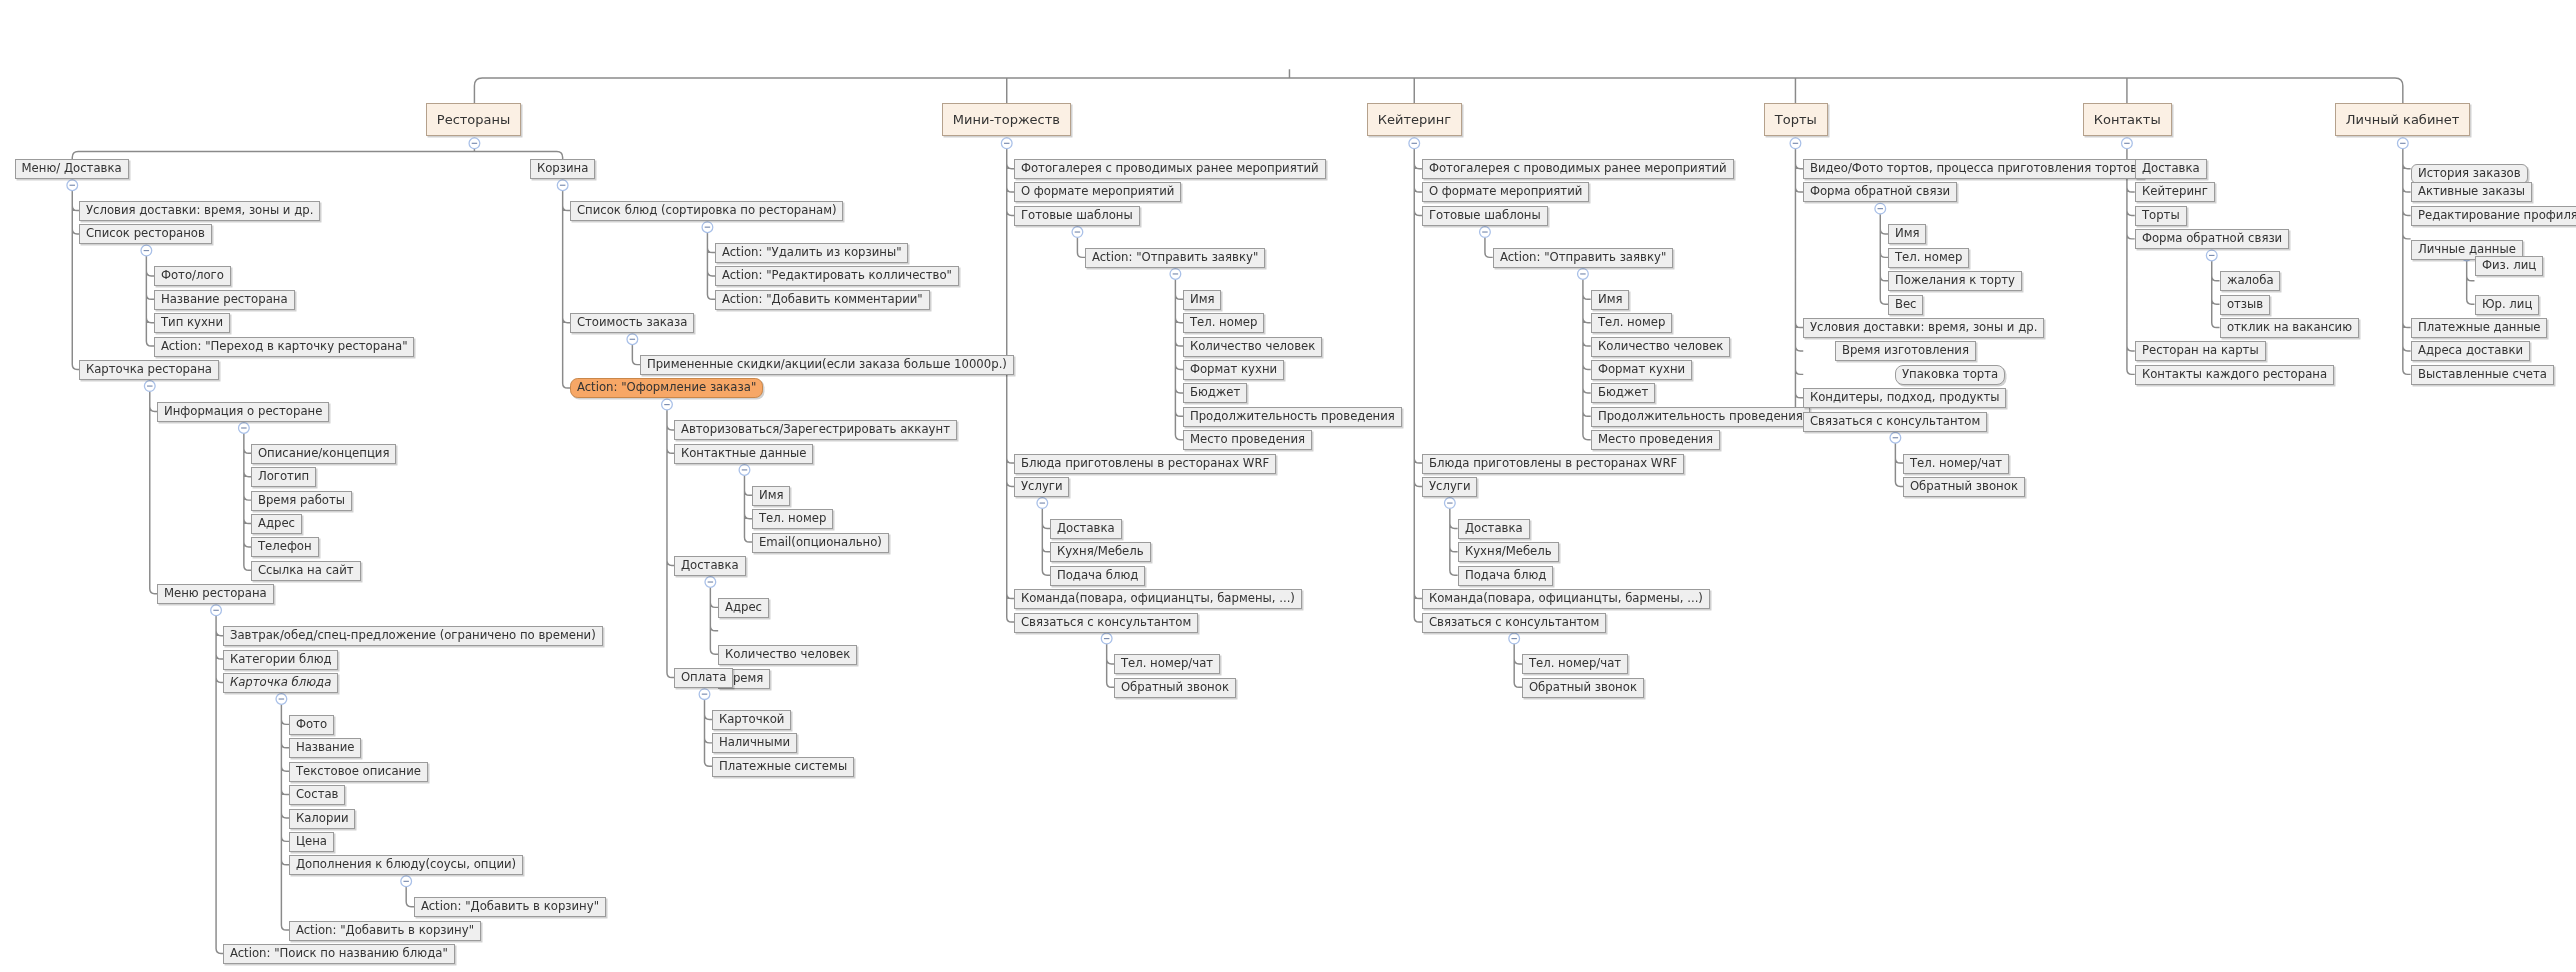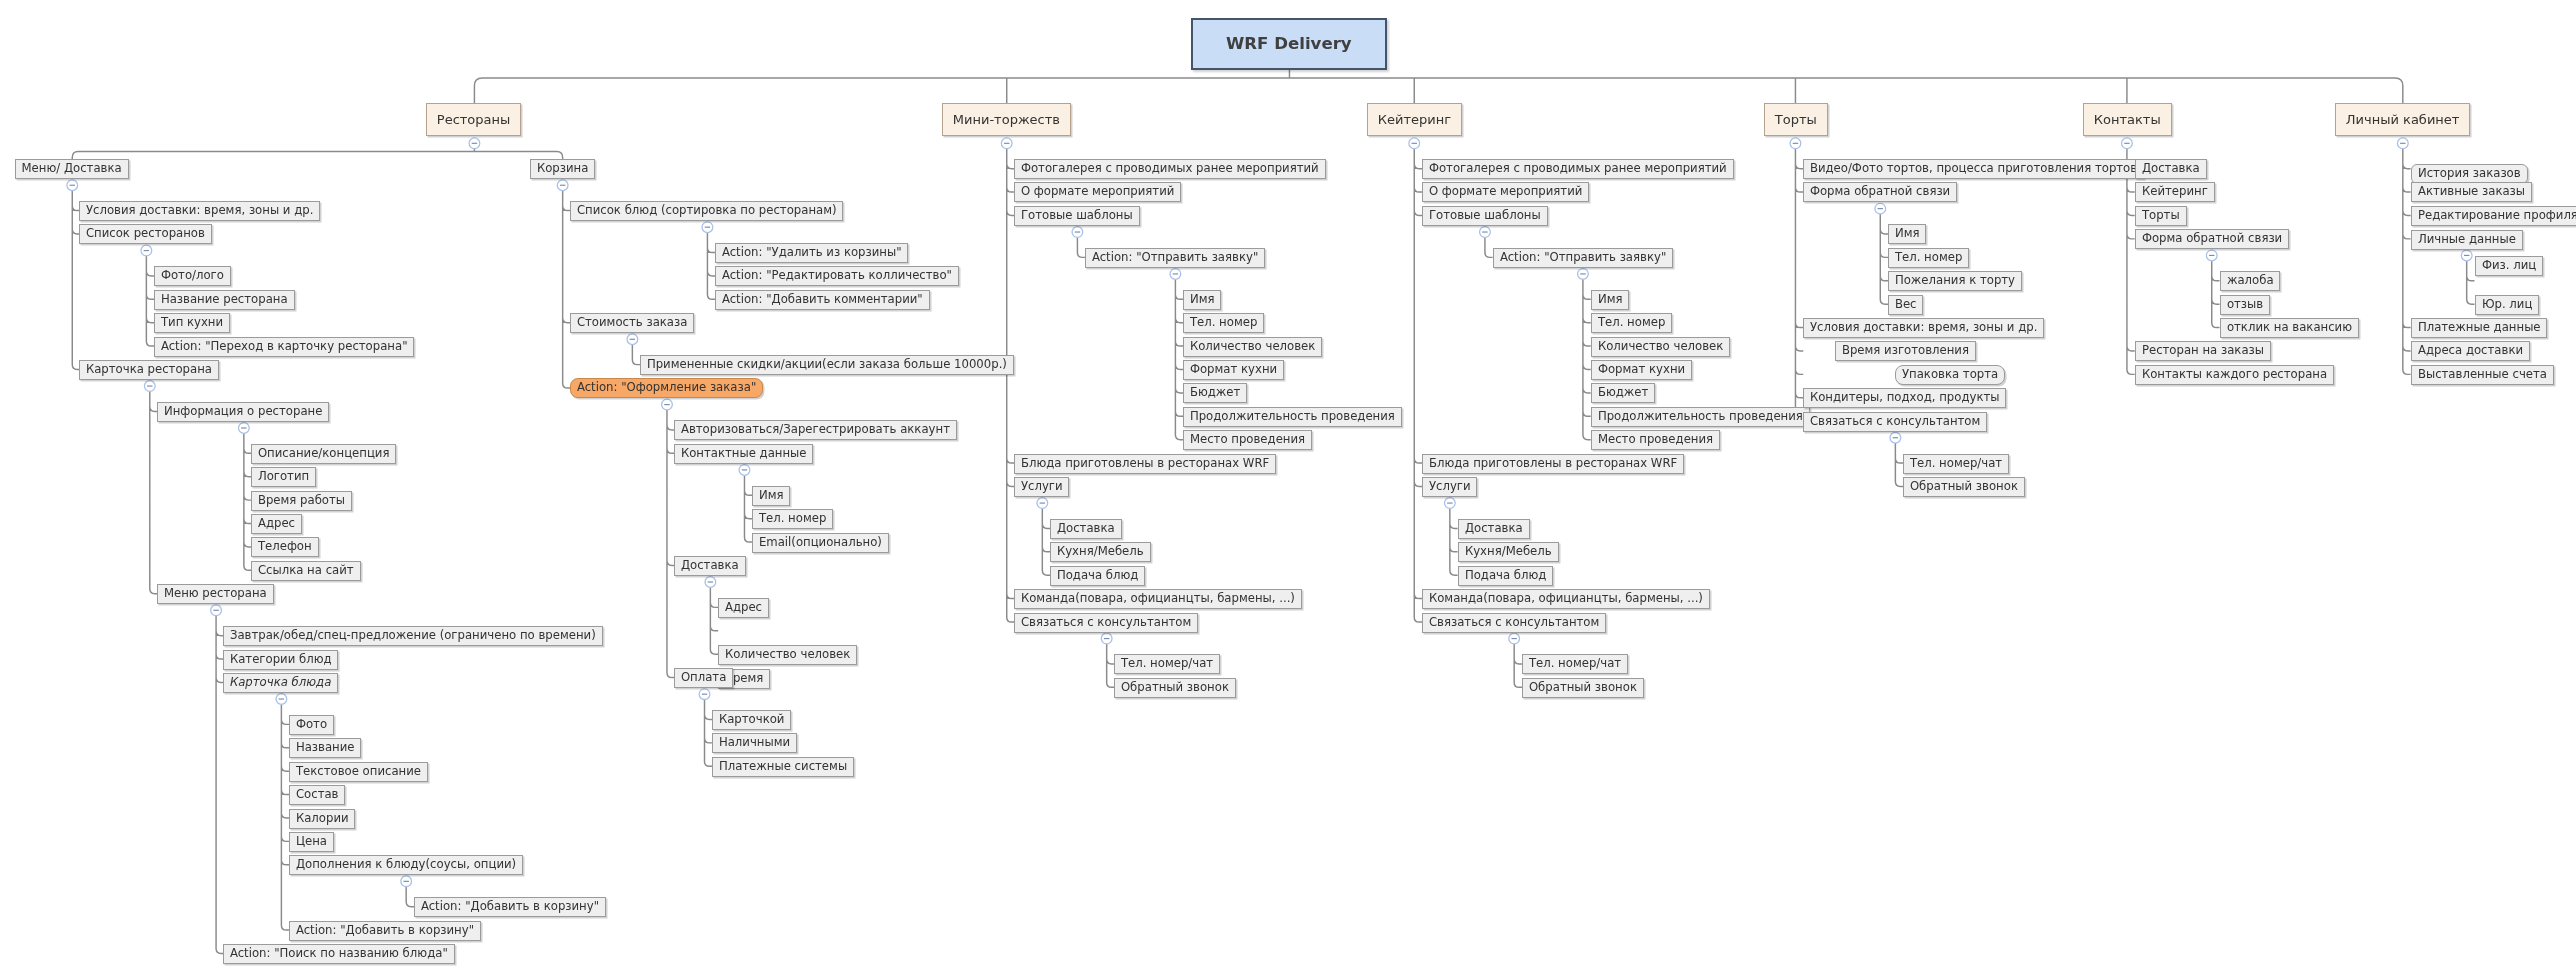--- a/index.html
+++ b/index.html
@@ -177,21 +177,20 @@
       </g>
       <g>
         <circle cx="2464" cy="147" r="5.5" fill="#ffffff" stroke="#a9c0e8" stroke-width="1.3"></circle>
         <line x1="2461.2" x2="2466.8" y1="147" y2="147" stroke="#7b8db0" stroke-width="1.2"></line>
       </g>
       <g>
         <circle cx="2529.5" cy="262" r="5.5" fill="#ffffff" stroke="#a9c0e8" stroke-width="1.3"></circle>
         <line x1="2526.7" x2="2532.3" y1="262" y2="262" stroke="#7b8db0" stroke-width="1.2"></line>
       </g>
     </svg>
-<div class="node rootn" style="left: 1191px; top: 17.6px;">WRF Delivery</div>
     <div class="node branch" style="left: 426px; top: 103px;">Рестораны</div>
     <div class="node" style="left: 14.6px; top: 159px;">Меню/ Доставка</div>
     <div class="node" style="left: 79px; top: 201px;">Условия доставки: время, зоны и др.</div>
     <div class="node" style="left: 79px; top: 224px;">Список ресторанов</div>
     <div class="node" style="left: 154px; top: 266px;">Фото/лого</div>
     <div class="node" style="left: 154px; top: 290px;">Название ресторана</div>
     <div class="node" style="left: 154px; top: 313px;">Тип кухни</div>
     <div class="node" style="left: 154px; top: 337px;">Action: "Переход в карточку ресторана"</div>
     <div class="node" style="left: 79px; top: 360px;">Карточка ресторана</div>
     <div class="node" style="left: 157px; top: 402px;">Информация о ресторане</div>
@@ -293,26 +292,26 @@
     <div class="node" style="left: 1903px; top: 454px;">Тел. номер/чат</div>
     <div class="node" style="left: 1903px; top: 477px;">Обратный звонок</div>
     <div class="node branch" style="left: 2083px; top: 103px;">Контакты</div>
     <div class="node" style="left: 2135px; top: 159px;">Доставка</div>
     <div class="node" style="left: 2135px; top: 182px;">Кейтеринг</div>
     <div class="node" style="left: 2135px; top: 206px;">Торты</div>
     <div class="node" style="left: 2135px; top: 229px;">Форма обратной связи</div>
     <div class="node" style="left: 2220px; top: 271px;">жалоба</div>
     <div class="node" style="left: 2220px; top: 295px;">отзыв</div>
     <div class="node" style="left: 2220px; top: 318px;">отклик на вакансию</div>
-    <div class="node" style="left: 2135px; top: 341px;">Ресторан на заказы</div>
+    <div class="node" style="left: 2135px; top: 341px;">Ресторан на карты</div>
     <div class="node" style="left: 2135px; top: 365px;">Контакты каждого ресторана</div>
     <div class="node branch" style="left: 2335px; top: 103px;">Личный кабинет</div>
     <div class="node" style="left: 2411px; top: 164px; border-radius: 6px;">История заказов</div>
     <div class="node" style="left: 2411px; top: 182px;">Активные заказы</div>
     <div class="node" style="left: 2411px; top: 206px;">Редактирование профиля</div>
-    <div class="node" style="left: 2411px; top: 230px;">Личные данные</div>
+    <div class="node" style="left: 2411px; top: 240px;">Личные данные</div>
     <div class="node" style="left: 2475px; top: 256px;">Физ. лиц</div>
     <div class="node" style="left: 2475px; top: 295px;">Юр. лиц</div>
     <div class="node" style="left: 2411px; top: 318px;">Платежные данные</div>
     <div class="node" style="left: 2411px; top: 341px;">Адреса доставки</div>
     <div class="node" style="left: 2411px; top: 365px;">Выставленные счета</div>
   </div>
 
 
 </body></html>

